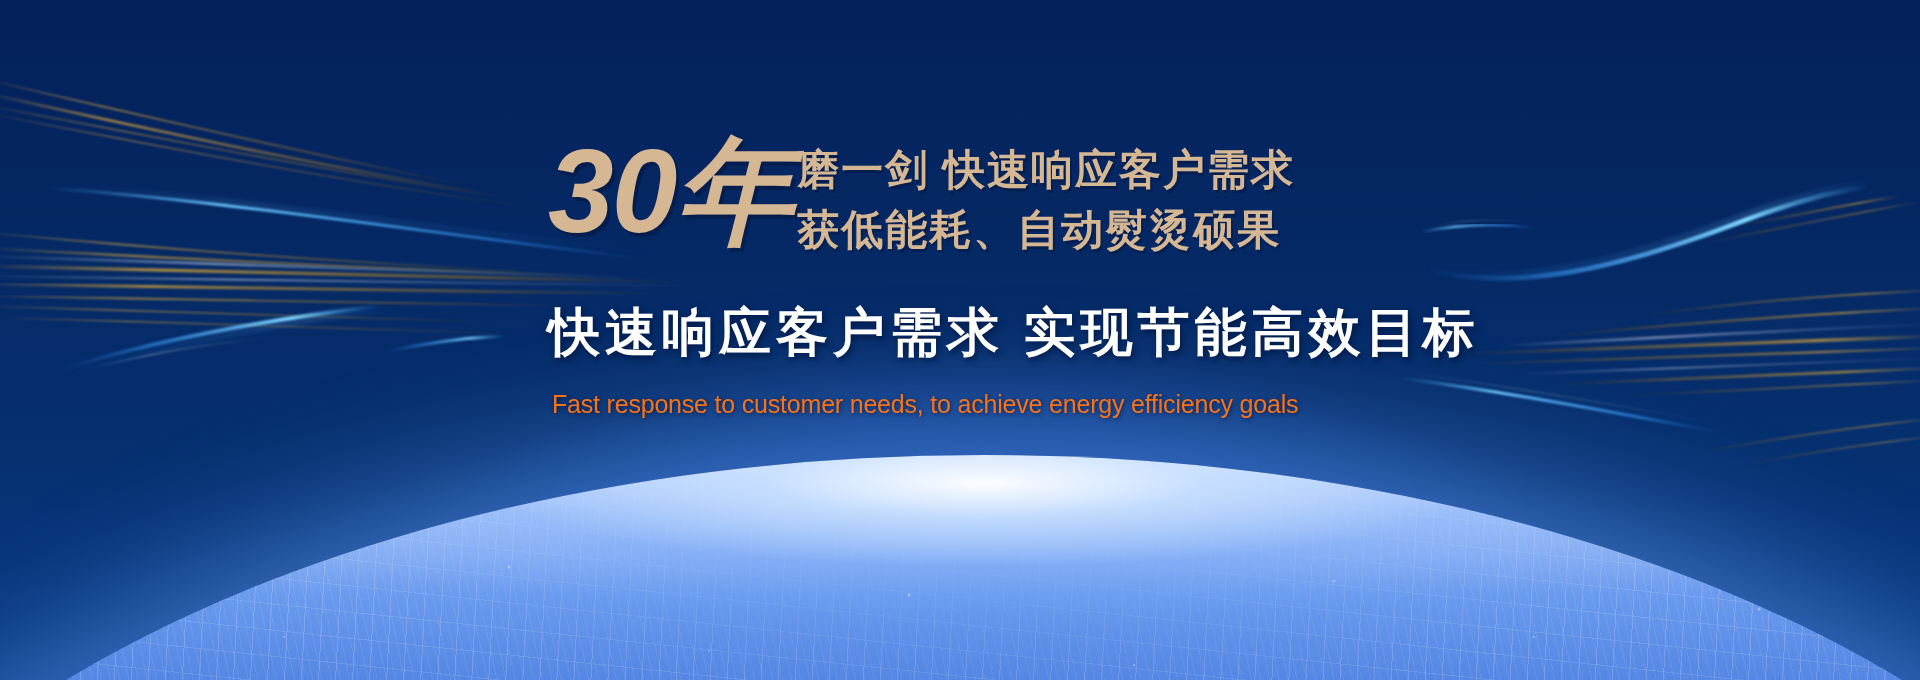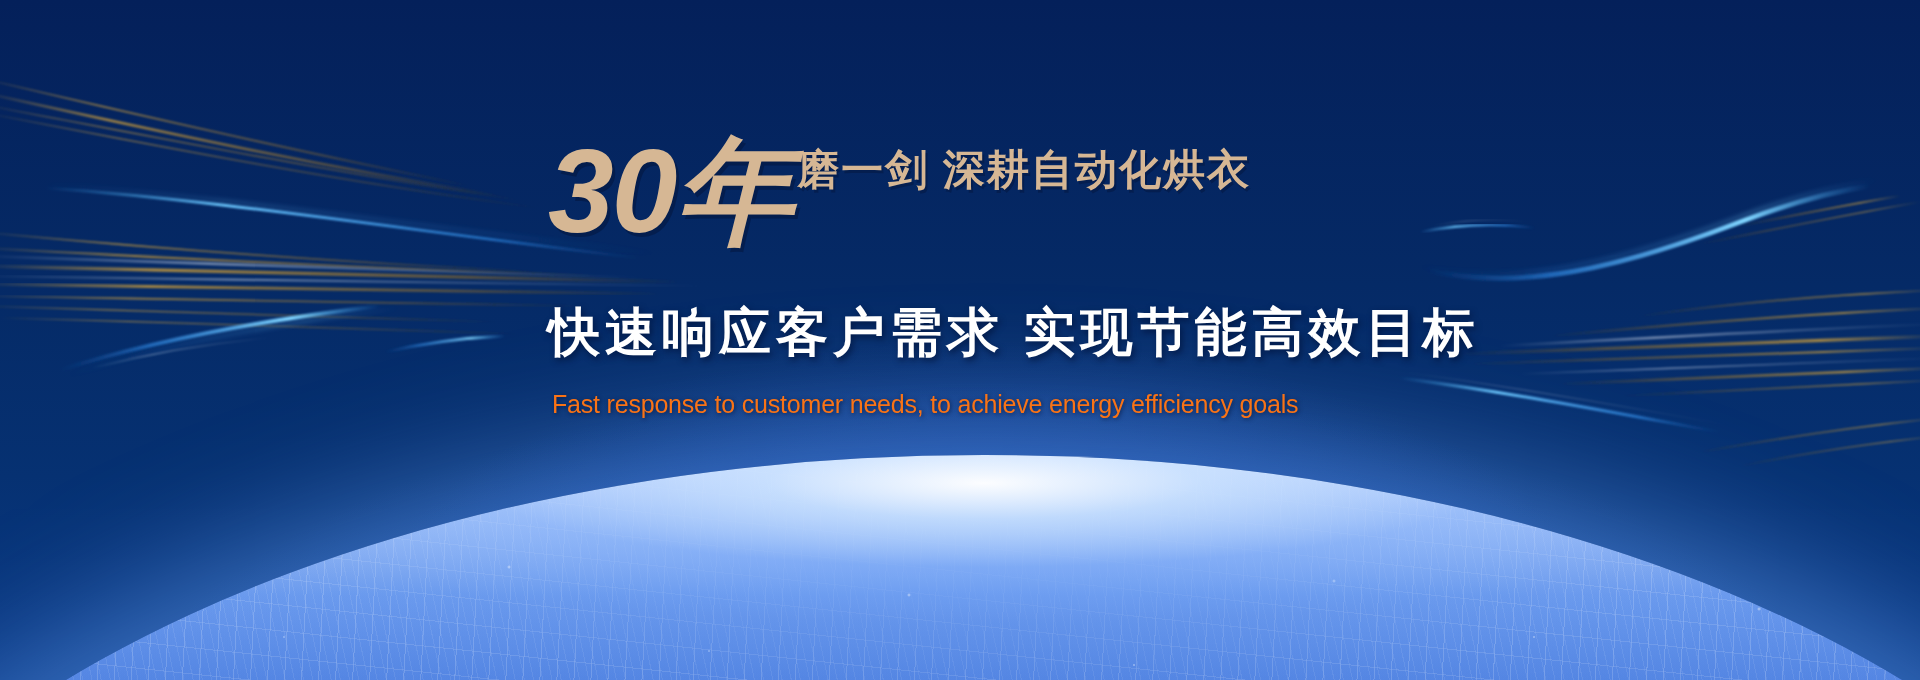--- a/index.html
+++ b/index.html
@@ -266,21 +266,22 @@
         <path d="M1402,372 C1525,388 1630,408 1735,426" stroke="url(#gSilver)" stroke-width="1.2" fill="none" filter="url(#soft)" opacity="0.5"></path>
       </g>
     </svg>
   </div>
 
   <div class="content">
 
     <div class="headline-row">
       <div class="big-num">30年</div>
       <div class="gold-lines">
-        <div class="gold-line">磨一剑  深耕自动化烘衣</div>
+        <div class="gold-line">磨一剑  快速响应客户需求</div>
+        <div class="gold-line">获低能耗、自动熨烫硕果</div>
       </div>
     </div>
 
     <div class="white-line">快速响应客户需求  实现节能高效目标</div>
 
     <div class="en-line">Fast response to customer needs, to achieve energy efficiency goals</div>
   </div>
 
 </div>
 

